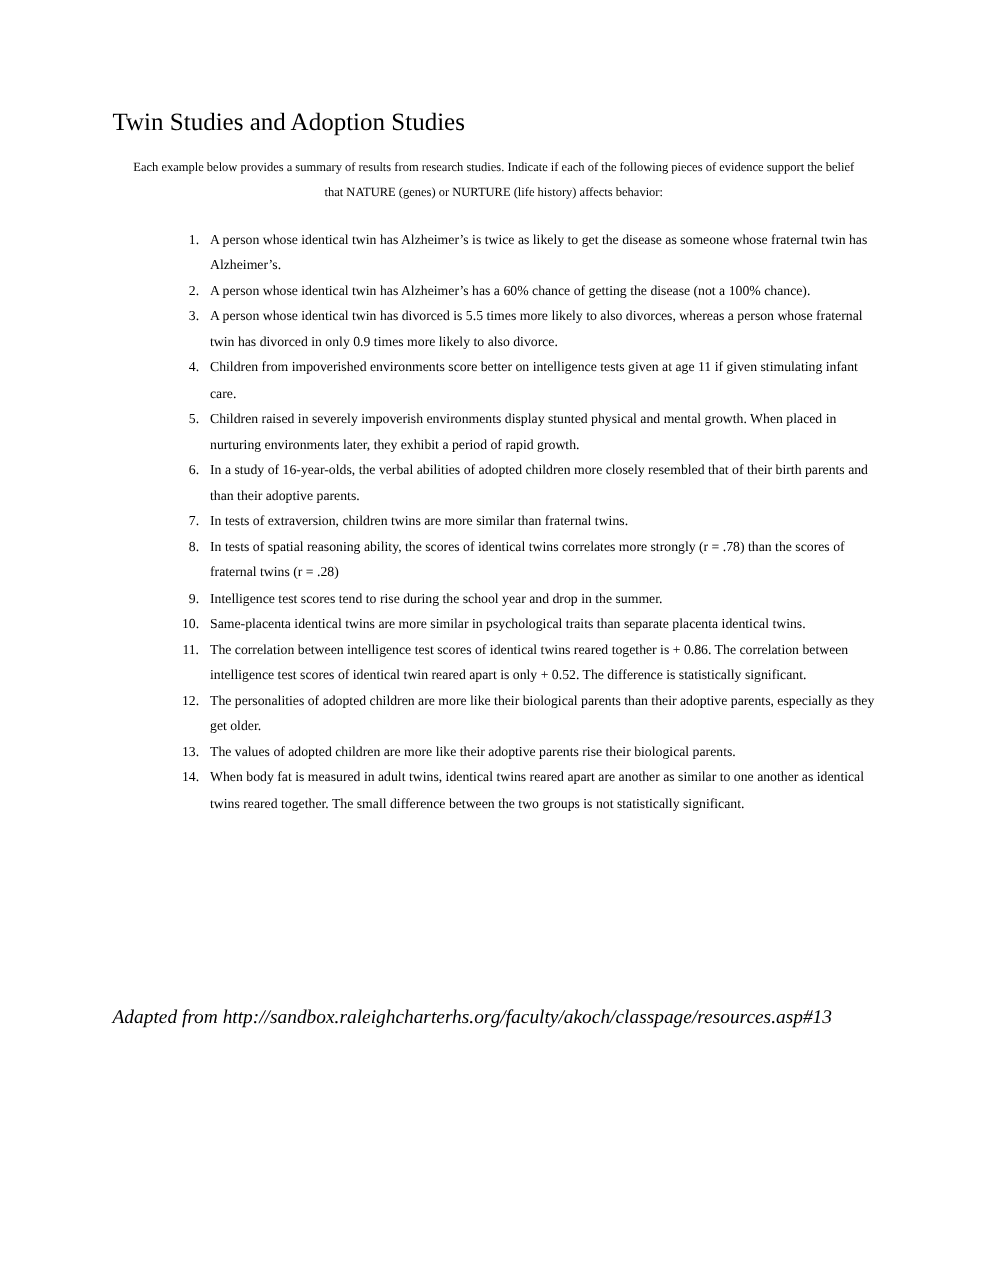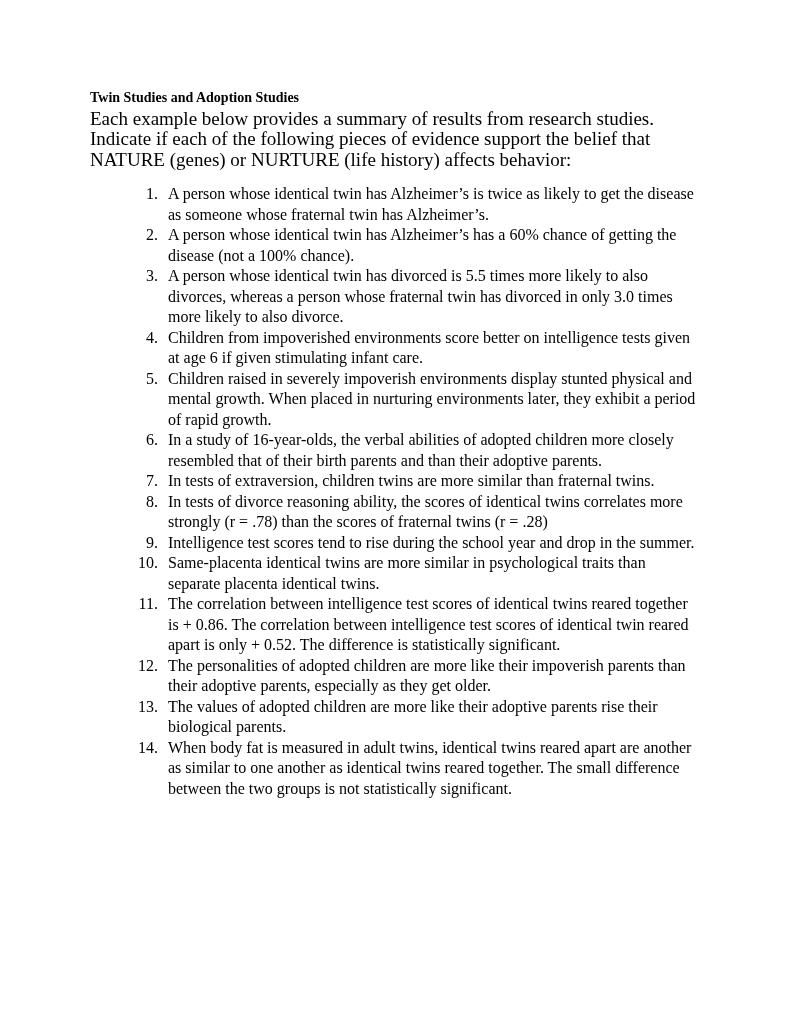--- a/index.html
+++ b/index.html
@@ -23,35 +23,35 @@
     height: 1024px;
     background: #ffffff;
   }
   .content {
     position: absolute;
     left: 90px;
     top: 88px;
     width: 610px;
   }
   .doc-title {
-    font-size: 14px;
-    font-weight: bold;
+    font-size: 20px;
+    font-weight: normal;
     line-height: 20.5px;
     margin: 0 0 0 0;
   }
   .intro {
-    font-size: 19px;
+    font-size: 10px;
     line-height: 20.5px;
-    margin: 0;
-    text-align: left;
+    margin: 16px;
+    text-align: center;
   }
   ol.examples {
     margin: 14px 0 0 0;
     padding-left: 72px;
-    font-size: 16px;
+    font-size: 11px;
     line-height: 20.5px;
   }
   ol.examples > li {
     margin: 0 0 0 0;
     padding-left: 6px;
   }
   .footer-note {
     position: absolute;
     left: 90px;
     top: 804px;
@@ -64,27 +64,28 @@
 </head>
 <body>
 
 <div class="page">
   <div class="content">
     <div class="doc-title">Twin Studies and Adoption Studies</div>
     <p class="intro">Each example below provides a summary of results from research studies. Indicate if each of the following pieces of evidence support the belief that NATURE (genes) or NURTURE (life history) affects behavior:</p>
     <ol class="examples">
       <li>A person whose identical twin has Alzheimer’s is twice as likely to get the disease as someone whose fraternal twin has Alzheimer’s.</li>
       <li>A person whose identical twin has Alzheimer’s has a 60% chance of getting the disease (not a 100% chance).</li>
-      <li>A person whose identical twin has divorced is 5.5 times more likely to also divorces, whereas a person whose fraternal twin has divorced in only 3.0 times more likely to also divorce.</li>
-      <li>Children from impoverished environments score better on intelligence tests given at age 6 if given stimulating infant care.</li>
+      <li>A person whose identical twin has divorced is 5.5 times more likely to also divorces, whereas a person whose fraternal twin has divorced in only 0.9 times more likely to also divorce.</li>
+      <li>Children from impoverished environments score better on intelligence tests given at age 11 if given stimulating infant care.</li>
       <li>Children raised in severely impoverish environments display stunted physical and mental growth. When placed in nurturing environments later, they exhibit a period of rapid growth.</li>
       <li>In a study of 16-year-olds, the verbal abilities of adopted children more closely resembled that of their birth parents and than their adoptive parents.</li>
       <li>In tests of extraversion, children twins are more similar than fraternal twins.</li>
-      <li>In tests of divorce reasoning ability, the scores of identical twins correlates more strongly (r = .78) than the scores of fraternal twins (r = .28)</li>
+      <li>In tests of spatial reasoning ability, the scores of identical twins correlates more strongly (r = .78) than the scores of fraternal twins (r = .28)</li>
       <li>Intelligence test scores tend to rise during the school year and drop in the summer.</li>
       <li>Same-placenta identical twins are more similar in psychological traits than separate placenta identical twins.</li>
       <li>The correlation between intelligence test scores of identical twins reared together is + 0.86. The correlation between intelligence test scores of identical twin reared apart is only + 0.52. The difference is statistically significant.</li>
-      <li>The personalities of adopted children are more like their impoverish parents than their adoptive parents, especially as they get older.</li>
+      <li>The personalities of adopted children are more like their biological parents than their adoptive parents, especially as they get older.</li>
       <li>The values of adopted children are more like their adoptive parents rise their biological parents.</li>
       <li>When body fat is measured in adult twins, identical twins reared apart are another as similar to one another as identical twins reared together. The small difference between the two groups is not statistically significant.</li>
     </ol>
   </div>
+  <div class="footer-note">Adapted from http://sandbox.raleighcharterhs.org/faculty/akoch/classpage/resources.asp#13</div>
 </div>
 
 </body></html>

